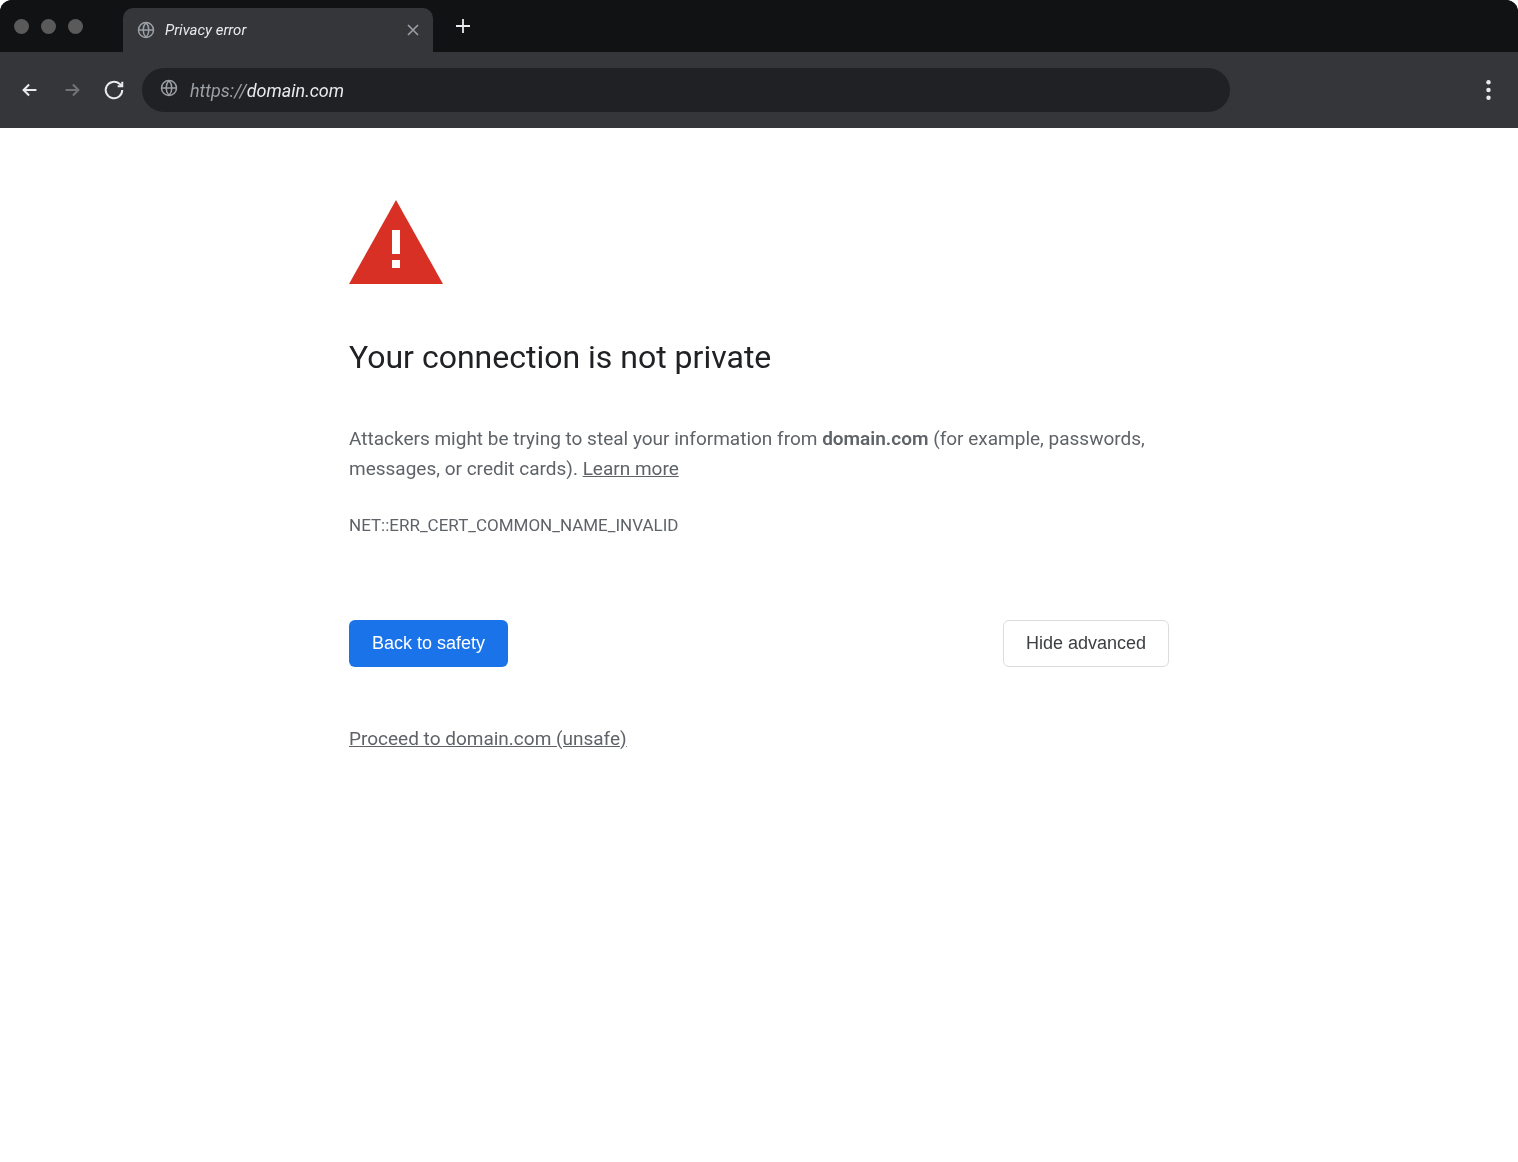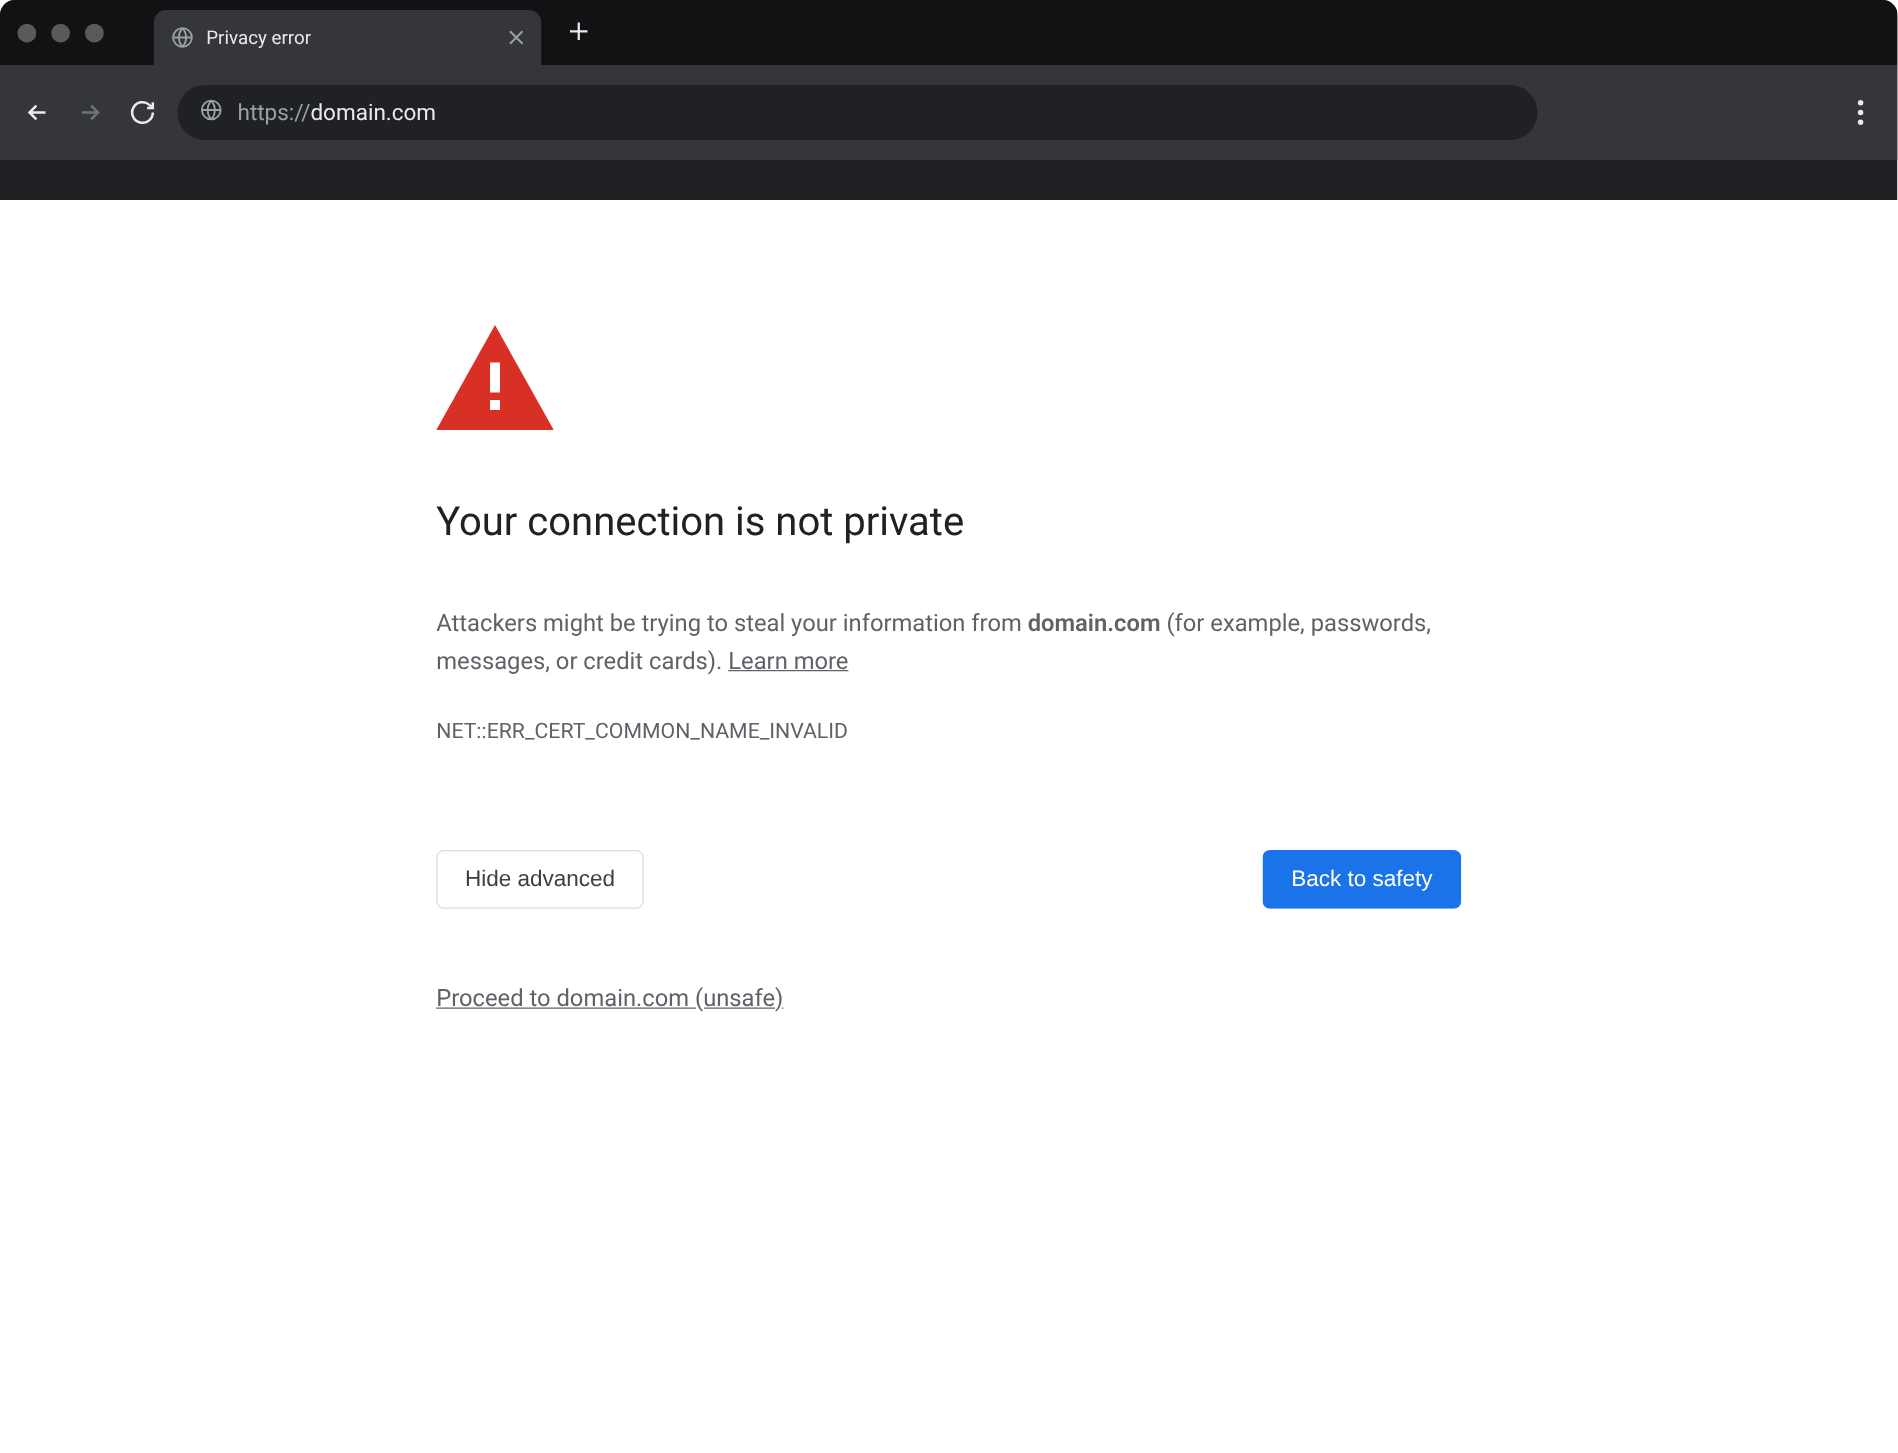--- a/index.html
+++ b/index.html
@@ -6,23 +6,24 @@
   body {
     font-family: -apple-system, BlinkMacSystemFont, "Segoe UI", Roboto, Helvetica, Arial, sans-serif;
     background: #fff;
     width: 1518px;
     height: 1162px;
     overflow: hidden;
     border-radius: 12px;
   }
   .browser-chrome {
     background: #202124;
-    height: 160px;
+    height: 128px;
     display: flex;
     flex-direction: column;
+    font-style: italic;
   }
   .tab-strip {
     height: 52px;
     background: #111214;
     display: flex;
     align-items: center;
     padding-left: 14px;
   }
   .traffic-lights {
     display: flex;
@@ -94,21 +95,21 @@
   .omnibox .scheme { color: #9aa0a6; }
   .omnibox .host { color: #e8eaed; }
   .menu-btn {
     color: #e8eaed;
     width: 28px;
     height: 28px;
     display:flex;align-items:center;justify-content:center;
     cursor:pointer;
   }
   .content {
-    padding: 100px 0 0 0;
+    padding: 72px 0 0 0;
     display: flex;
     justify-content: center;
   }
   .inner {
     width: 820px;
   }
   .warn-icon {
     margin-bottom: 50px;
   }
   h1 {
@@ -242,18 +243,18 @@
           <rect x="43" y="30" width="8" height="24" fill="#fff"></rect>
           <rect x="43" y="60" width="8" height="8" fill="#fff"></rect>
         </svg>
     </div>
     <h1>Your connection is not private</h1>
     <p class="desc">
       <span>Attackers might be trying to steal your information from </span><b>domain.com</b><span> (for example, passwords, messages, or credit cards). </span><a>Learn more</a>
     </p>
     <div class="errcode">NET::ERR_CERT_COMMON_NAME_INVALID</div>
     <div class="btnrow">
+      <button class="btn btn-primary">Back to safety</button>
       <button class="btn btn-secondary">Hide advanced</button>
-      <button class="btn btn-primary">Back to safety</button>
     </div>
     <a class="proceed">Proceed to domain.com (unsafe)</a>
   </div>
 </div>
 
 </body></html>

